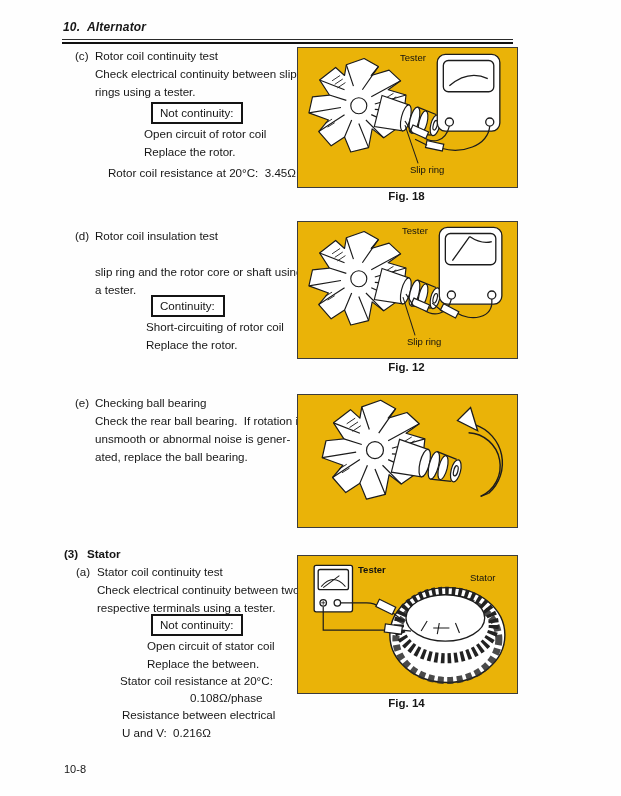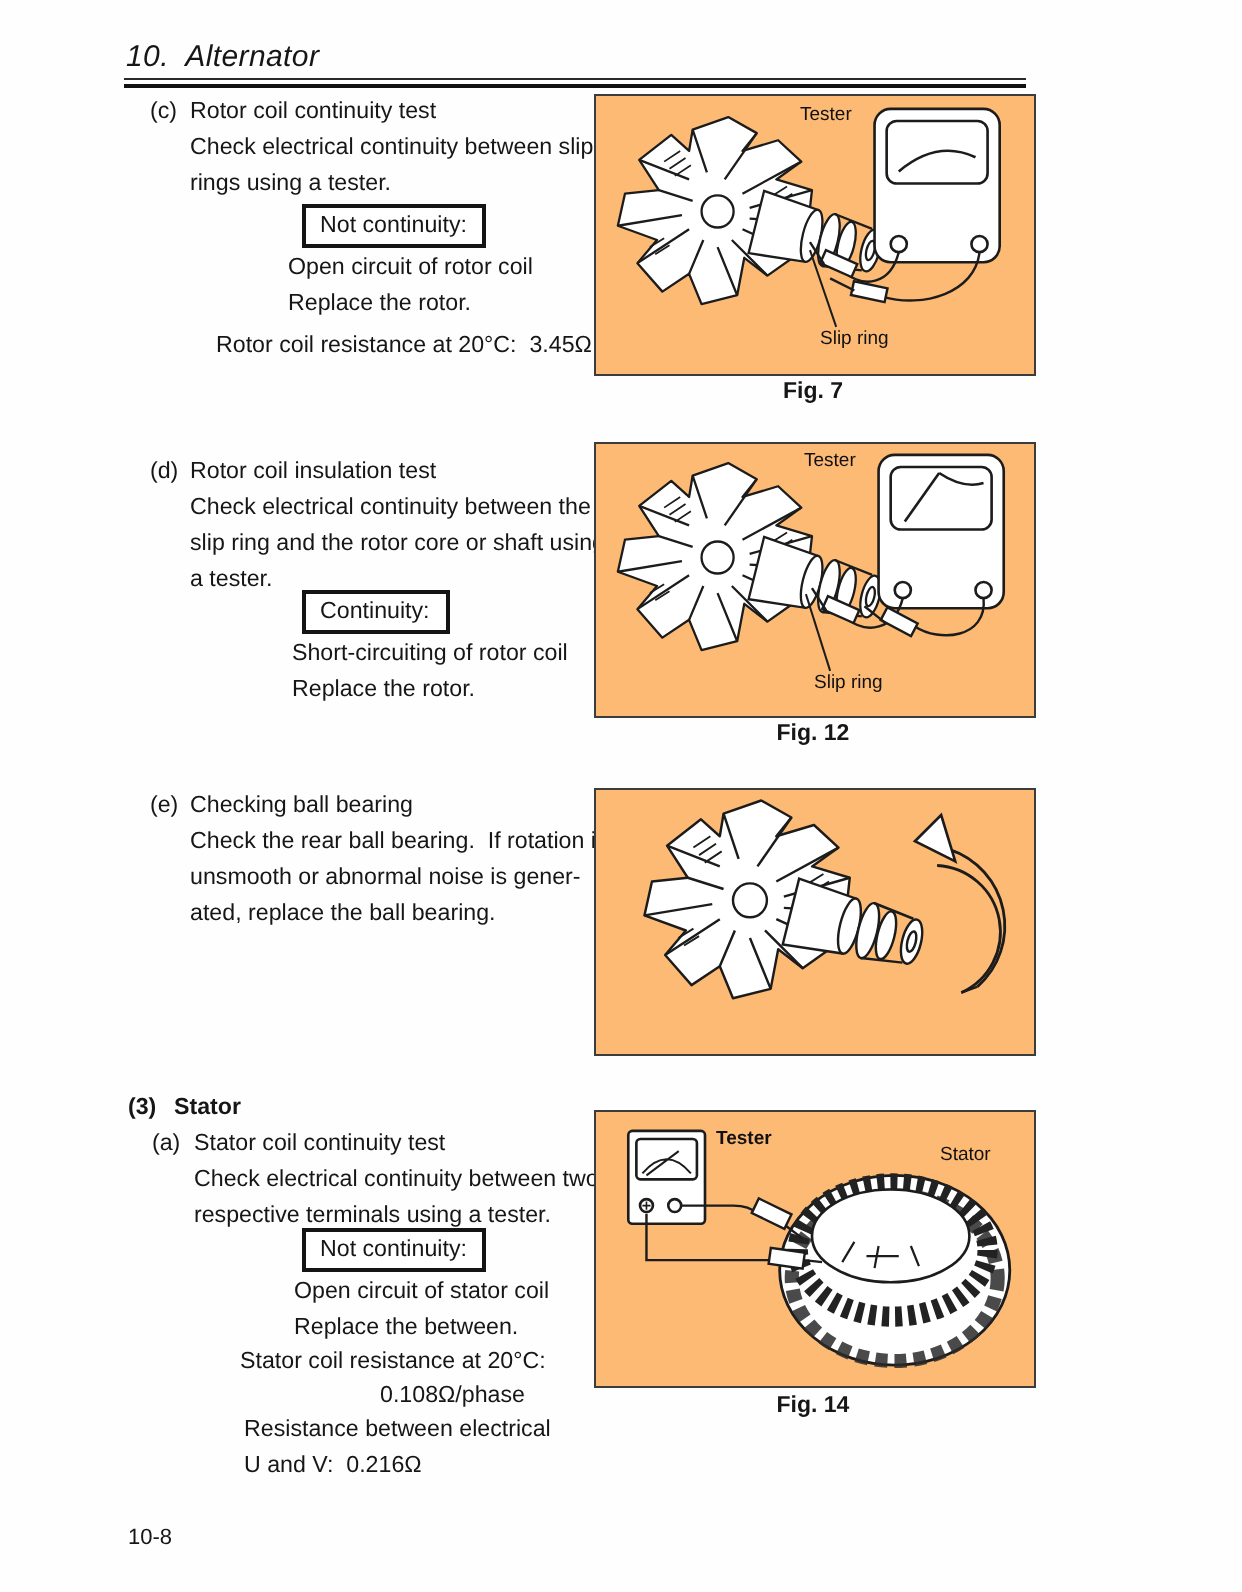--- a/index.html
+++ b/index.html
@@ -2,34 +2,34 @@
 <html><head>
 <meta charset="utf-8">
 <style>
   html,body{margin:0;padding:0;background:#e8e8e8;}
   .page{
     position:relative;width:621px;height:796px;background:#fefefe;
     font-family:"Liberation Sans","DejaVu Sans",sans-serif;color:#161616;
     overflow:hidden;margin:0 auto;
   }
   .hdr-title{
-    position:absolute;left:63px;top:20px;font-size:15px;font-weight:normal;
+    position:absolute;left:63px;top:20px;font-size:12px;font-weight:bold;
     font-style:italic;white-space:pre;letter-spacing:.2px;text-align:center;
   }
   .hdr-rule{
     position:absolute;left:62px;top:39px;width:451px;height:2px;
     border-top:1.5px solid #2a2a2a;border-bottom:2.5px solid #111;
   }
   .tline{position:absolute;font-size:11.6px;line-height:14px;white-space:pre;}
   .bold{font-weight:bold;}
   .cond-box{
     position:absolute;border:2px solid #141414;padding:2px 8px 3px 7px;
     font-size:11.6px;white-space:pre;background:#fff;margin-left:40px;
   }
-  .fig{position:absolute;border:1px solid #3c3c3c;background:#fdba74;}
+  .fig{position:absolute;border:1px solid #3c3c3c;background:#eab308;}
   .fig svg{position:absolute;left:0;top:0;width:100%;height:100%;}
   .fig-label{position:absolute;font-size:9.5px;color:#111;white-space:pre;}
   .fig-label.b{font-weight:bold;}
   .fig-caption{
     position:absolute;left:297px;width:219px;text-align:center;
     font-size:11.5px;font-weight:bold;white-space:pre;
   }
   .footer{position:absolute;left:64px;top:763px;font-size:11px;}
   .defs{position:absolute;width:0;height:0;overflow:hidden;}
 </style>
@@ -65,21 +65,20 @@
   <span class="tline" style="left:95px;top:49px">Rotor coil continuity test</span>
   <span class="tline" style="left:95px;top:67px">Check electrical continuity between slip</span>
   <span class="tline" style="left:95px;top:85px">rings using a tester.</span>
   <div class="cond-box" style="left:111px;top:102px">Not continuity:</div>
   <span class="tline" style="left:144px;top:127px">Open circuit of rotor coil</span>
   <span class="tline" style="left:144px;top:145px">Replace the rotor.</span>
   <span class="tline" style="left:108px;top:166px">Rotor coil resistance at 20°C:  3.45Ω</span>
 
   <span class="tline" style="left:75px;top:229px">(d)</span>
   <span class="tline" style="left:95px;top:229px">Rotor coil insulation test</span>
-  <span class="tline" style="left:95px;top:247px">Check electrical continuity between the</span>
   <span class="tline" style="left:95px;top:265px">slip ring and the rotor core or shaft using</span>
   <span class="tline" style="left:95px;top:283px">a tester.</span>
   <div class="cond-box" style="left:111px;top:295px">Continuity:</div>
   <span class="tline" style="left:146px;top:320px">Short-circuiting of rotor coil</span>
   <span class="tline" style="left:146px;top:338px">Replace the rotor.</span>
 
   <span class="tline" style="left:75px;top:396px">(e)</span>
   <span class="tline" style="left:95px;top:396px">Checking ball bearing</span>
   <span class="tline" style="left:95px;top:414px">Check the rear ball bearing.  If rotation is</span>
   <span class="tline" style="left:95px;top:432px">unsmooth or abnormal noise is gener-</span>
@@ -116,21 +115,21 @@
         <path d="M190,77 C188,97 162,105 142,99" fill="none"></path>
         <rect x="112" y="79" width="17" height="7" transform="rotate(24 120 82)"></rect>
         <rect x="127" y="93" width="17" height="7" transform="rotate(12 135 96)"></rect>
         <path d="M113,83 L106,72 M128,96 L116,90" fill="none"></path>
       </g>
       <path d="M119,114 L106,76" stroke="#1c1c1c" stroke-width="1" fill="none"></path>
     </svg>
     <span class="fig-label" style="left:102px;top:4px">Tester</span>
     <span class="fig-label" style="left:112px;top:116px">Slip ring</span>
   </div>
-  <div class="fig-caption" style="top:190px">Fig. 7</div>
+  <div class="fig-caption" style="top:190px">Fig. 18</div>
 
   <div class="fig" style="left:297px;top:221px;width:219px;height:136px">
     <svg viewBox="0 0 217 134">
       <g>
           <use href="#rotor-sym" xlink:href="#rotor-sym" x="2" y="5" width="150" height="122"></use>
         </g>
       <g fill="#fff" stroke="#1c1c1c" stroke-width="1.3">
         <rect x="140" y="5" width="62" height="76" rx="8"></rect>
         <rect x="146" y="11" width="50" height="31" rx="5"></rect>
         <path d="M153,38 L170,14 M170,14 Q182,22 192,19" fill="none"></path>

